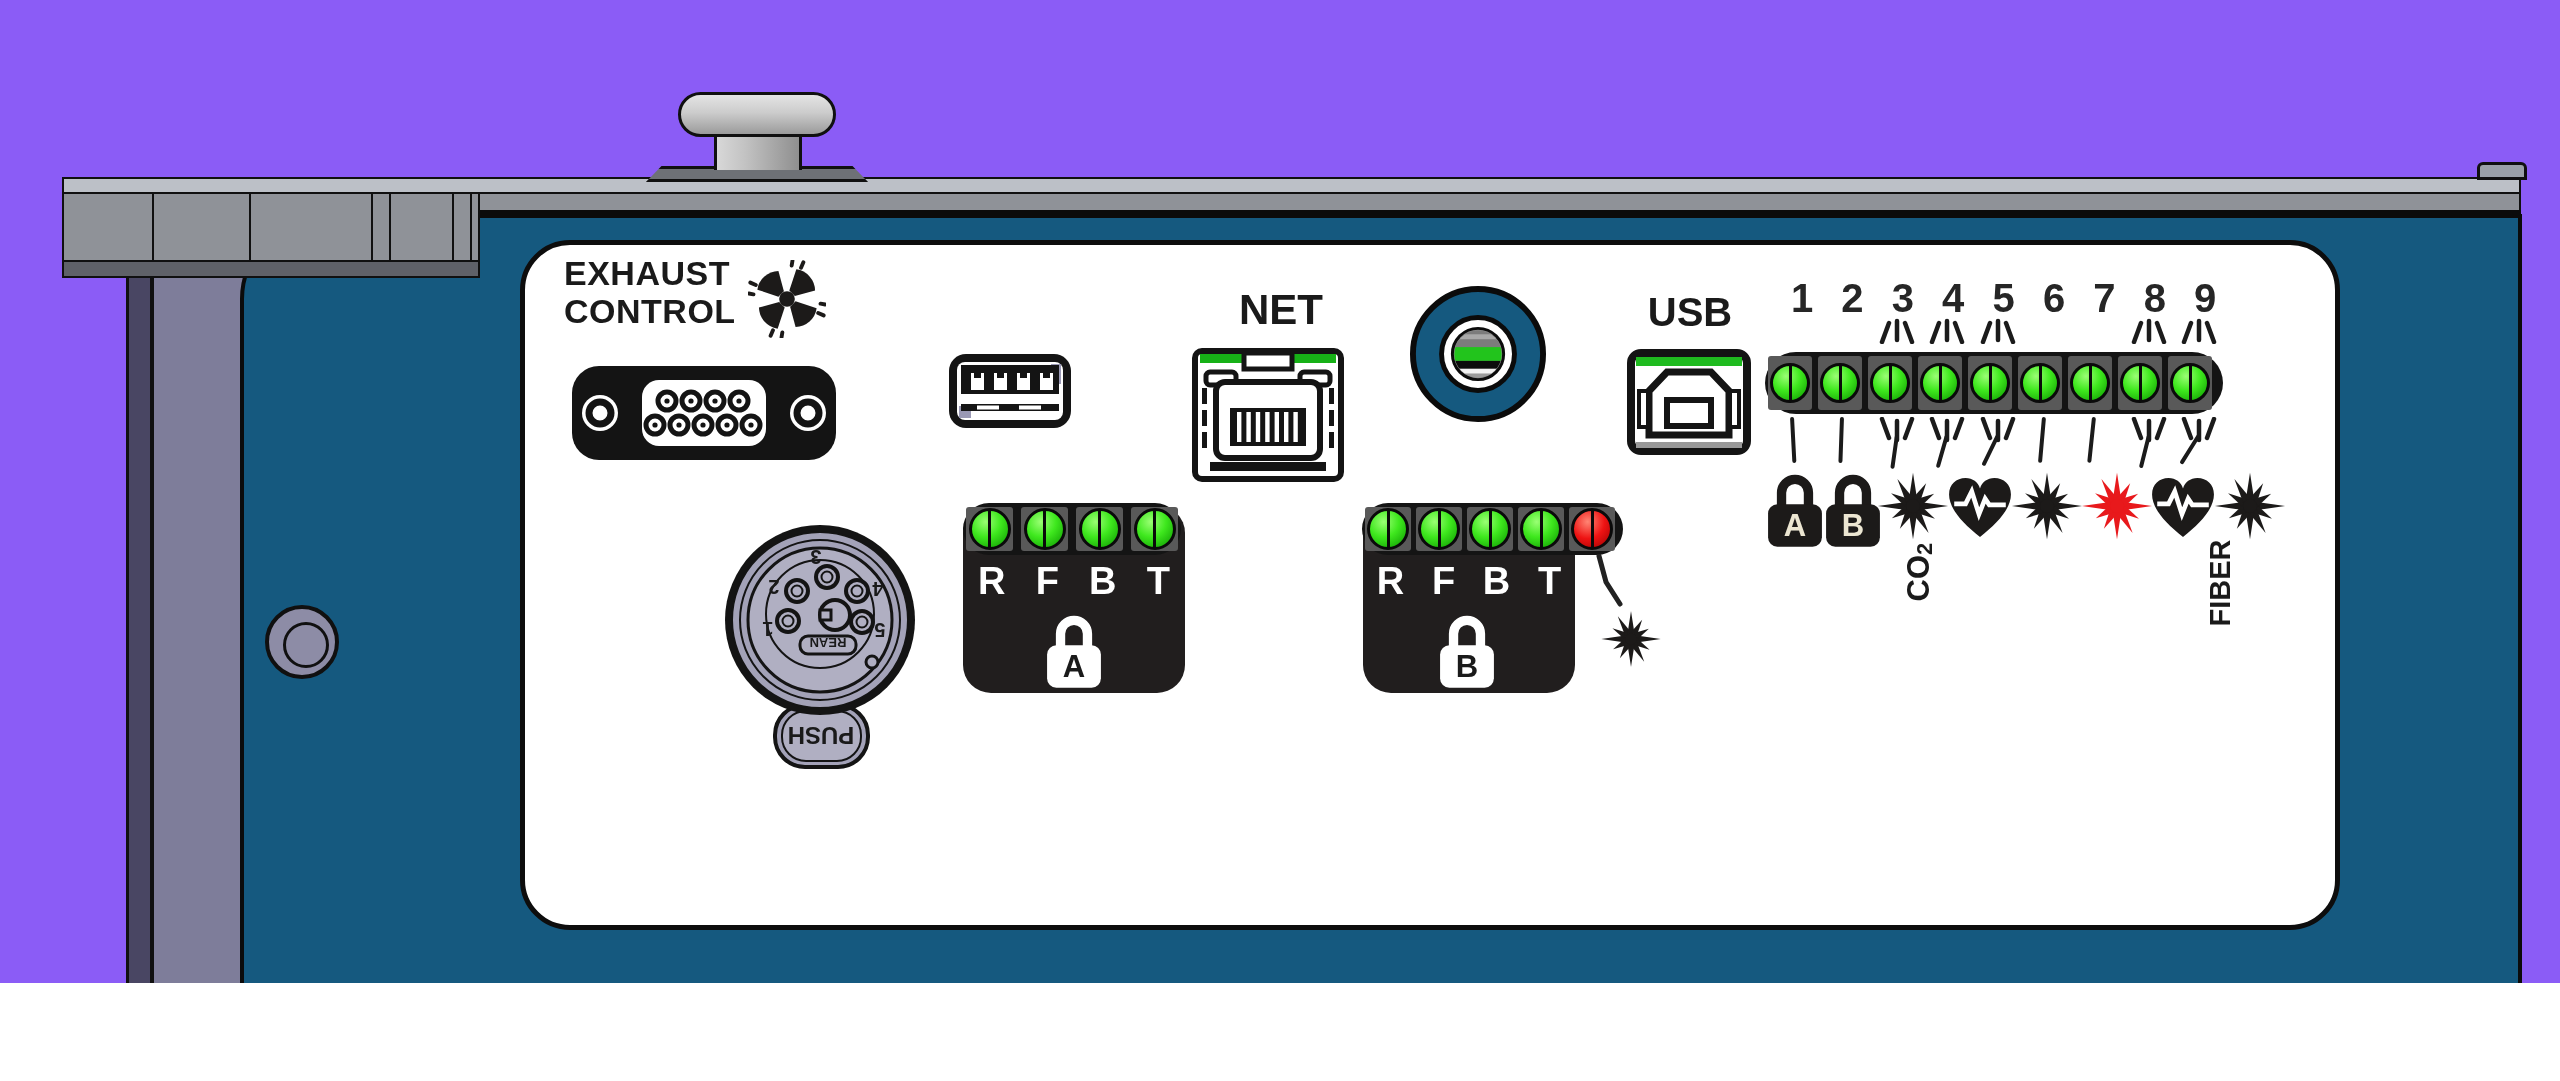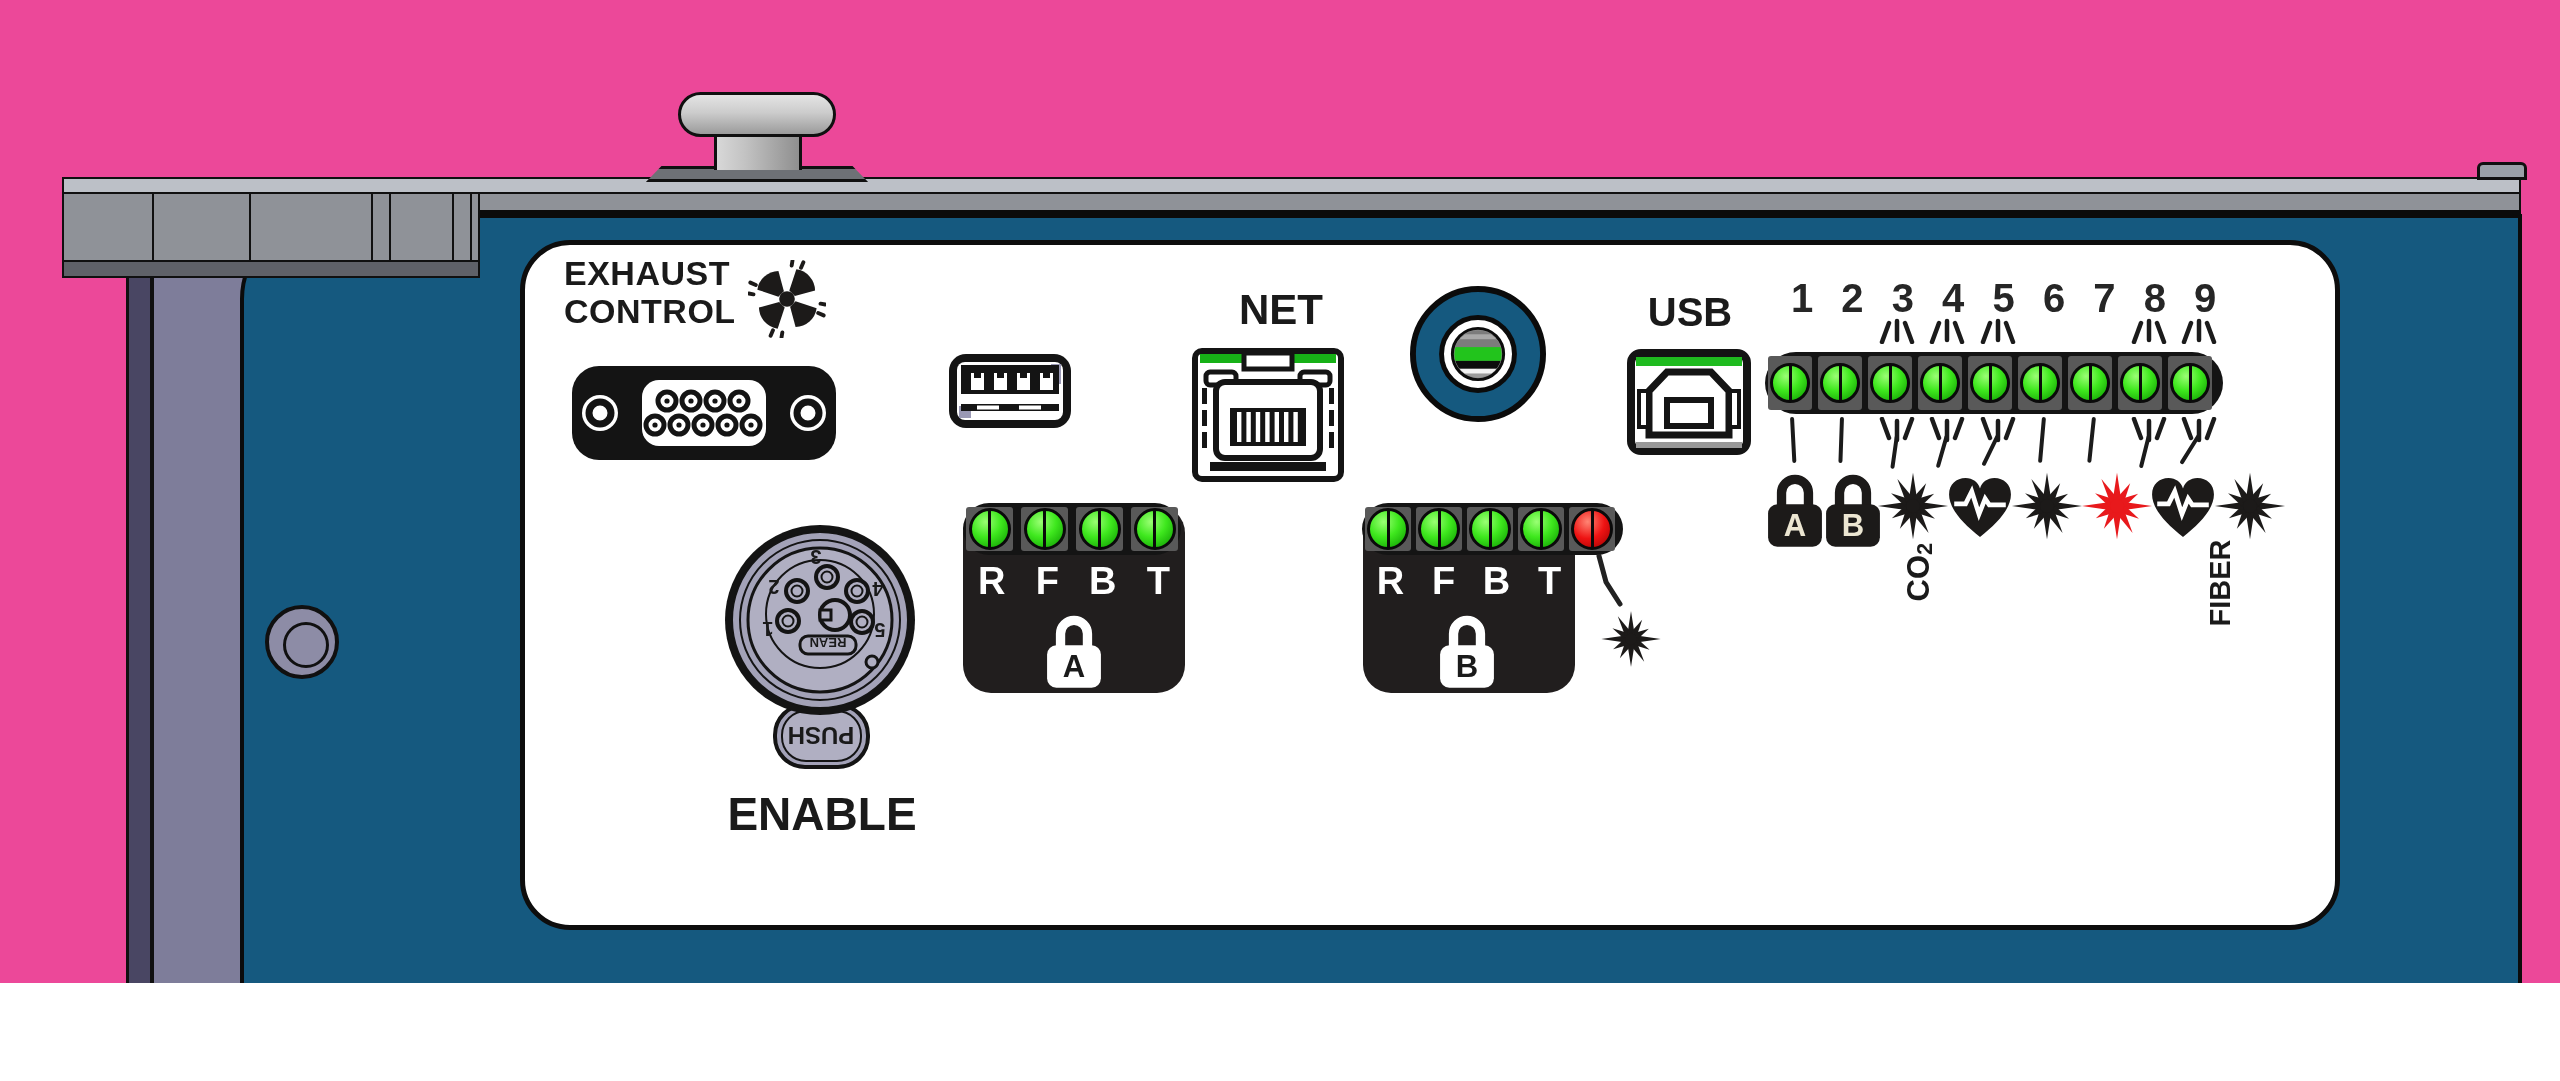--- a/index.html
+++ b/index.html
@@ -1,17 +1,17 @@
 <!DOCTYPE html>
 <html><head>
 <meta charset="utf-8">
 <style>
   *{box-sizing:border-box;margin:0;padding:0}
   html,body{background:#fff}
-  #stage{position:relative;width:2560px;height:983px;background:#ec4899;overflow:hidden;
+  #stage{position:relative;width:2560px;height:983px;background:#8b5cf6;overflow:hidden;
          font-family:"Liberation Sans",sans-serif;color:#1a1a1a}
   .abs{position:absolute}
 
   
   .band-light{left:62px;top:177px;width:2459px;height:17px;background:#bcc0c7;border:2px solid #101010}
   .band-mid{left:62px;top:192px;width:2459px;height:20px;background:#8f9298;border:2px solid #101010}
   .band-black{left:62px;top:210px;width:2459px;height:8px;background:#0b0b0b}
   .gray-block-left{left:62px;top:192px;width:418px;height:70px;background:#8f9298;border:2px solid #101010}
   .seam{position:absolute;top:0;bottom:0;width:2px;background:#101010}
   .dark-band-left{left:62px;top:260px;width:418px;height:18px;background:#5f6168;border:2px solid #101010}
@@ -312,21 +312,20 @@
         <text x="98" y="40" text-anchor="middle" transform="rotate(180 98 34)">3</text>
         <text x="160" y="72" text-anchor="middle" transform="rotate(180 160 66)">4</text>
         <text x="162" y="113" text-anchor="middle" transform="rotate(180 162 107)">5</text>
       </g>
       <rect x="82" y="114" width="56" height="18" rx="8" fill="none" stroke="#141414" stroke-width="3"></rect>
       <text x="110" y="130" text-anchor="middle" font-size="13" font-weight="bold" fill="#1a1a1a" transform="rotate(180 110 123)">REAN</text>
       <circle cx="154" cy="140" r="6" fill="#b0afc2" stroke="#141414" stroke-width="3"></circle>
     </svg>
   </div>
   <div class="abs lbl class4">
-    <div>ENABLE</div>
   </div>
 
   <div class="block" id="block-a"></div>
   <div class="block" id="block-b"></div>
   <div class="strip" id="strip-a">
       <div class="cell" style="width: 47px; height: 44px;">
         <div class="led green" style="height: 42px; width: 42px;"></div>
       </div>
       <div class="cell" style="width: 47px; height: 44px;">
         <div class="led green" style="height: 42px; width: 42px;"></div>

